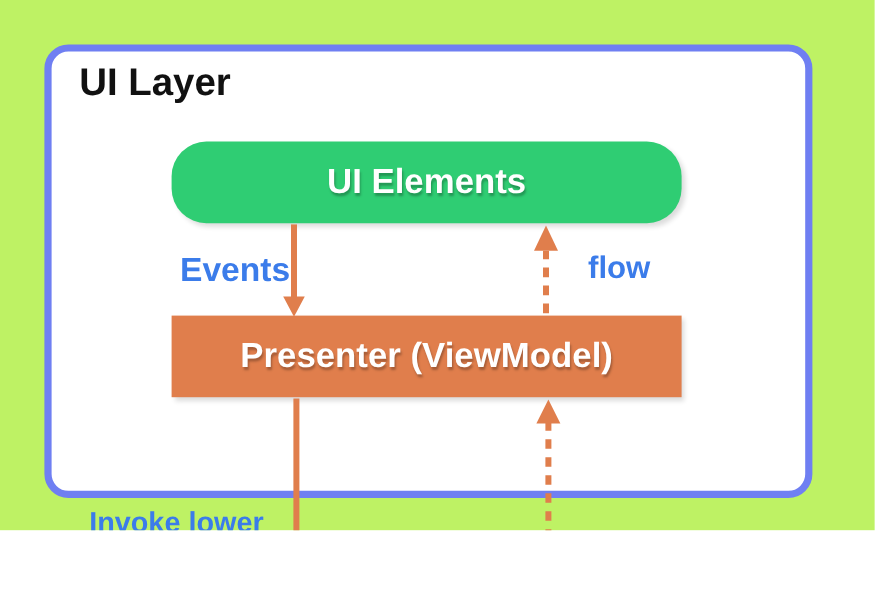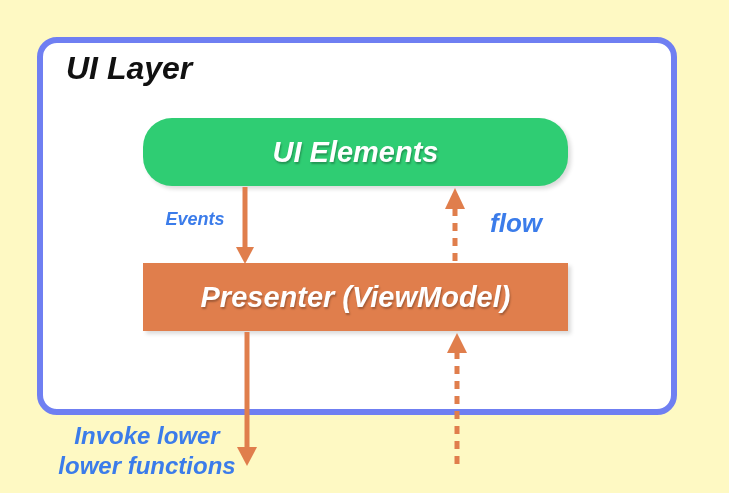--- a/index.html
+++ b/index.html
@@ -4,24 +4,23 @@
 <style>
   html, body {
     margin: 0;
     padding: 0;
     background: #ffffff;
     font-family: "Liberation Sans", sans-serif;
   }
   .canvas {
     position: relative;
     width: 729px;
-    height: 493px;
-    background: #fef9c3;
+    height: 442px;
+    background: #bef264;
     overflow: hidden;
-    font-style: italic;
   }
   .container-box {
     position: absolute;
     left: 37px;
     top: 37px;
     width: 640px;
     height: 378px;
     box-sizing: border-box;
     border: 6px solid #6F7FF2;
     border-radius: 20px;
@@ -65,21 +64,21 @@
     left: 0;
     top: 0;
     pointer-events: none;
   }
   .lbl {
     position: absolute;
     color: #3B7CEA;
     font-weight: bold;
     text-align: center;
   }
-  .lbl.events   { left: 150px; top: 209px; width: 90px;  font-size: 18px; }
+  .lbl.events   { left: 150px; top: 209px; width: 90px;  font-size: 28px; }
   .lbl.flow     { left: 481px; top: 208px; width: 70px;  font-size: 26px; }
   .lbl.invoke   { left: 56px;  top: 421px; width: 182px; font-size: 24px; line-height: 1.25; }
   .lbl.datastream { left: 352px; top: 421px; width: 92px; font-size: 24px; line-height: 1.25; }
 </style>
 </head>
 <body>
 
 <div class="canvas">
 
   <div class="container-box"></div>

